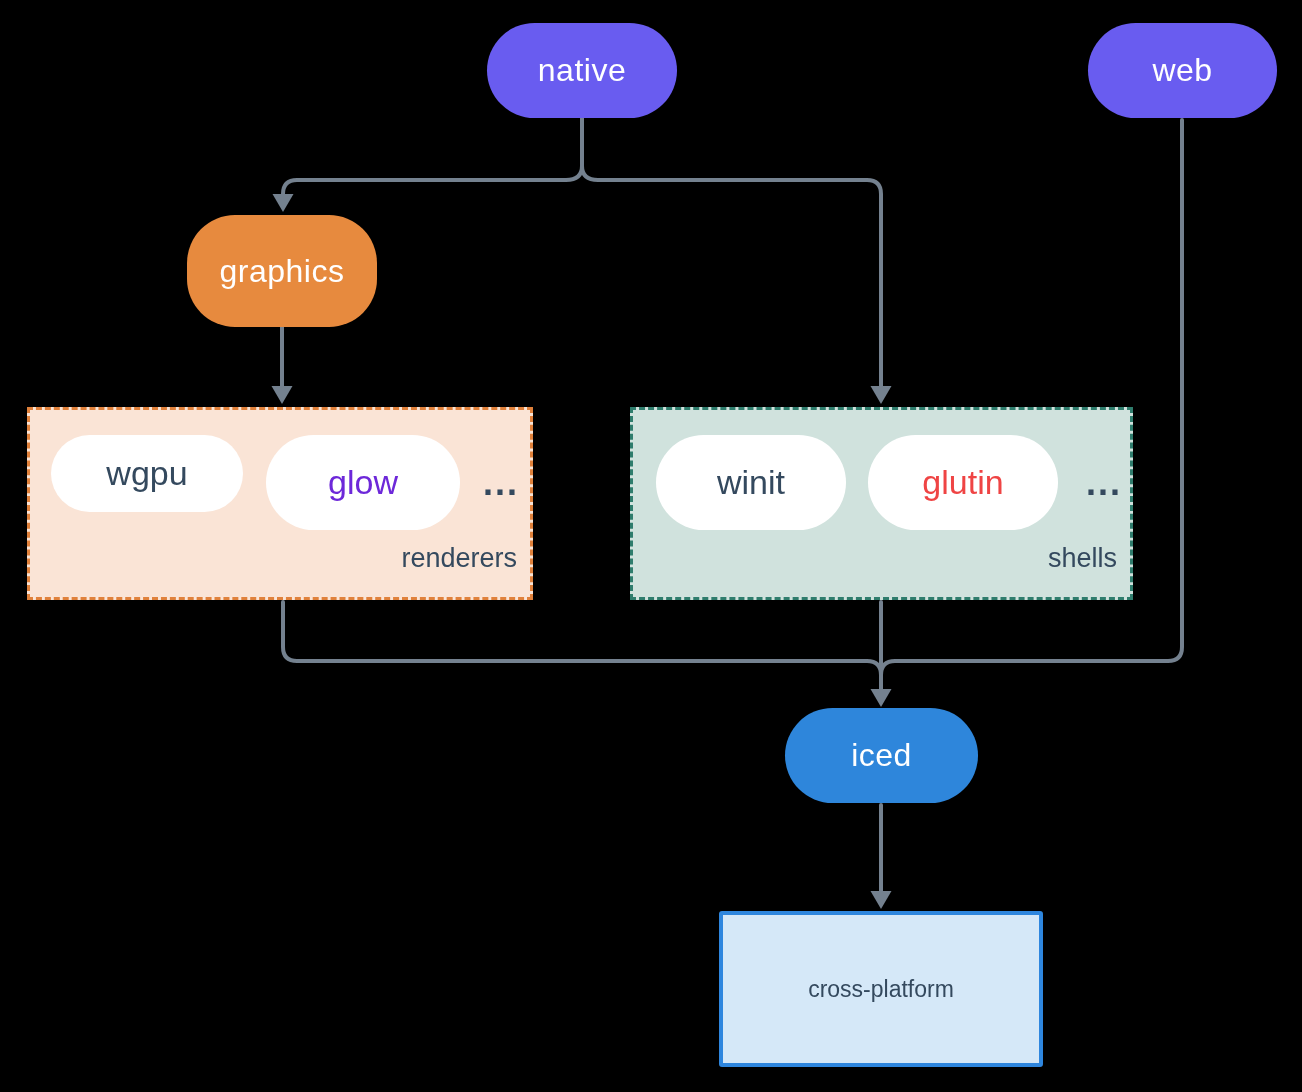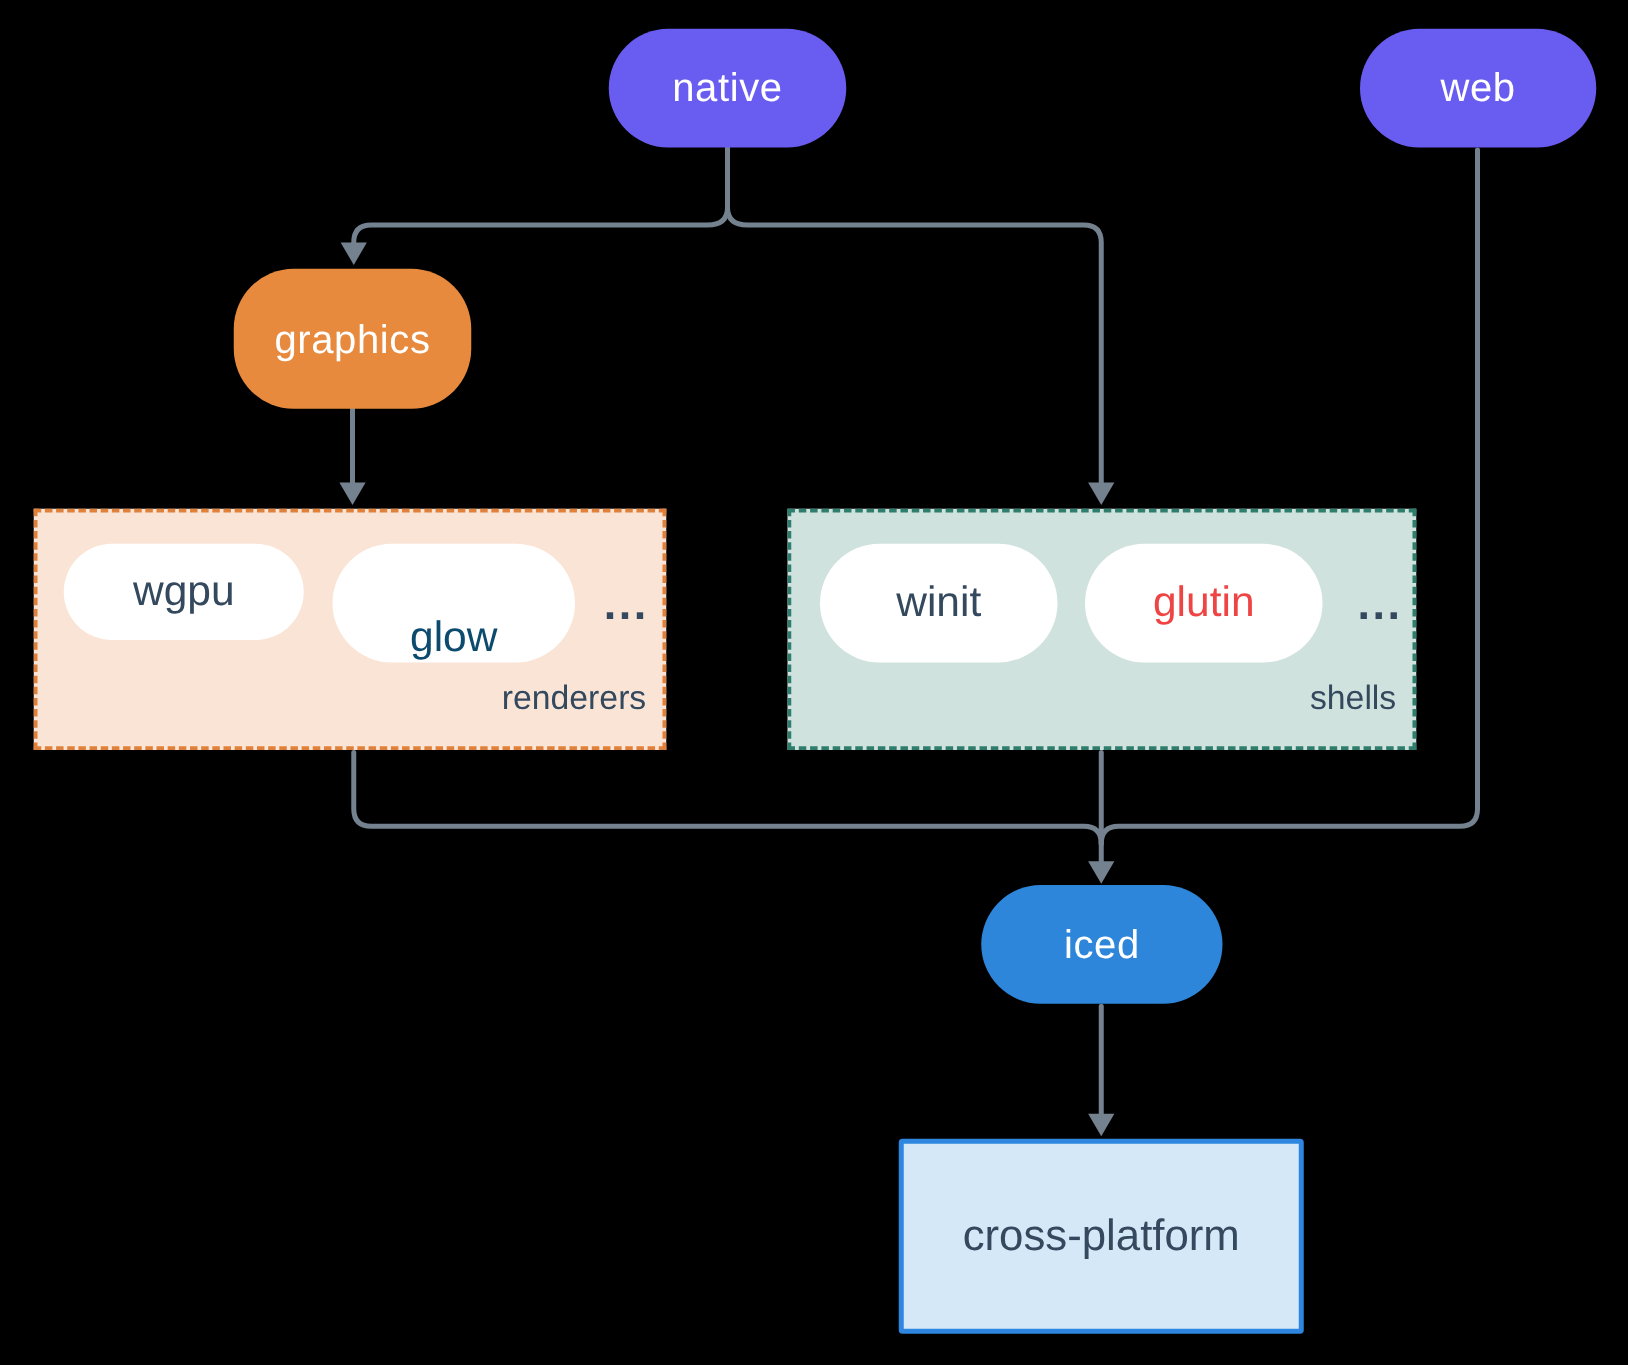--- a/index.html
+++ b/index.html
@@ -62,21 +62,21 @@
   .app-box {
     position: absolute;
     left: 719px; top: 911px;
     width: 324px; height: 156px;
     border: 4px solid #2E86DE;
     border-radius: 3px;
     display: flex;
     flex-direction: row;
     align-items: center;
     justify-content: center;
-    font-size: 35px;
+    font-size: 23px;
     line-height: 1.42;
     z-index: 2;
     text-align: left;
   }
   
   .node-native   { left: 487px;  top: 23px;  width: 190px; height: 95px; }
   .node-web      { left: 1088px; top: 23px;  width: 189px; height: 95px; }
   .node-graphics { left: 187px;  top: 215px; width: 190px; height: 112px; }
   .node-iced     { left: 785px;  top: 708px; width: 193px; height: 95px; }
   .group-renderers { left: 27px;  top: 407px; width: 506px; height: 193px; }
@@ -121,21 +121,21 @@
   </div>
 
   <div class="pill node-graphics" style="background-color: rgb(231, 138, 62); color: rgb(255, 255, 255);">
     <span>graphics</span>
   </div>
 
   <div class="group-box group-renderers" style="background-color: rgb(250, 228, 214); border-color: rgb(224, 129, 59);">
     <div class="inner-pill pill-wgpu" style="background-color: rgb(255, 255, 255); color: rgb(52, 73, 94);">
       <span>wgpu</span>
     </div>
-    <div class="inner-pill pill-glow" style="background-color: rgb(255, 255, 255); color: #0c4a6e; align-items: flex-end;">
+    <div class="inner-pill pill-glow" style="background-color: rgb(255, 255, 255); color: #6d28d9;">
       <span>glow</span>
     </div>
     <div class="ellipsis ellipsis-pos" style="color: rgb(52, 73, 94);">...</div>
     <div class="group-label" style="color: rgb(52, 73, 94);">renderers</div>
   </div>
 
   <div class="group-box group-shells" style="background-color: rgb(208, 226, 221); border-color: rgb(47, 125, 109);">
     <div class="inner-pill pill-winit" style="background-color: rgb(255, 255, 255); color: rgb(52, 73, 94);">
       <span>winit</span>
     </div>

